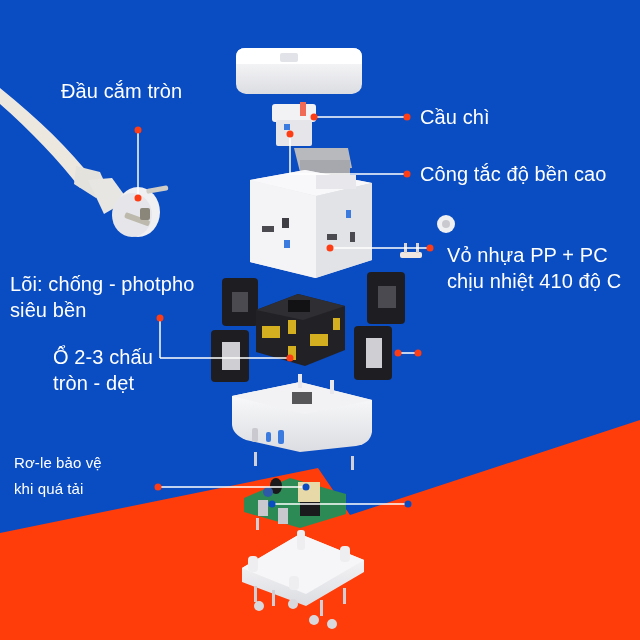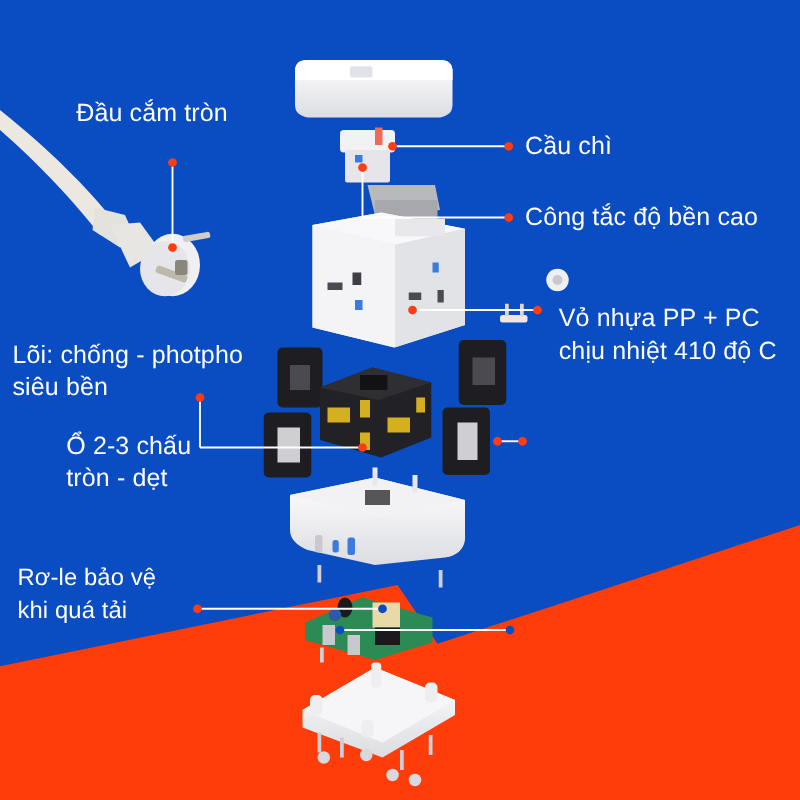--- a/index.html
+++ b/index.html
@@ -1,19 +1,19 @@
 <!DOCTYPE html>
 <html><head>
 <meta charset="utf-8">
 <style>
   html,body{margin:0;padding:0;}
   body{width:640px;height:640px;overflow:hidden;position:relative;background:#0a4cc2;font-family:"Liberation Sans","DejaVu Sans",sans-serif;}
   .canvas{position:absolute;left:0;top:0;width:640px;height:640px;}
   .label{position:absolute;color:#ffffff;font-size:20px;line-height:26px;white-space:pre-line;letter-spacing:0.1px;}
-  .lbl-sm{font-size:19px;line-height:26px;}
+  .lbl-sm{font-size:15px;line-height:26px;}
   svg{position:absolute;left:0;top:0;}
 </style>
 </head>
 <body>
 
 <div class="canvas">
 
   <svg width="640" height="640" viewBox="0 0 640 640">
     <rect x="0" y="0" width="640" height="640" fill="#0a4cc2"></rect>
     <polygon points="0,533 318,468 350,515 640,420 640,640 0,640" fill="#ff3d0a"></polygon>

